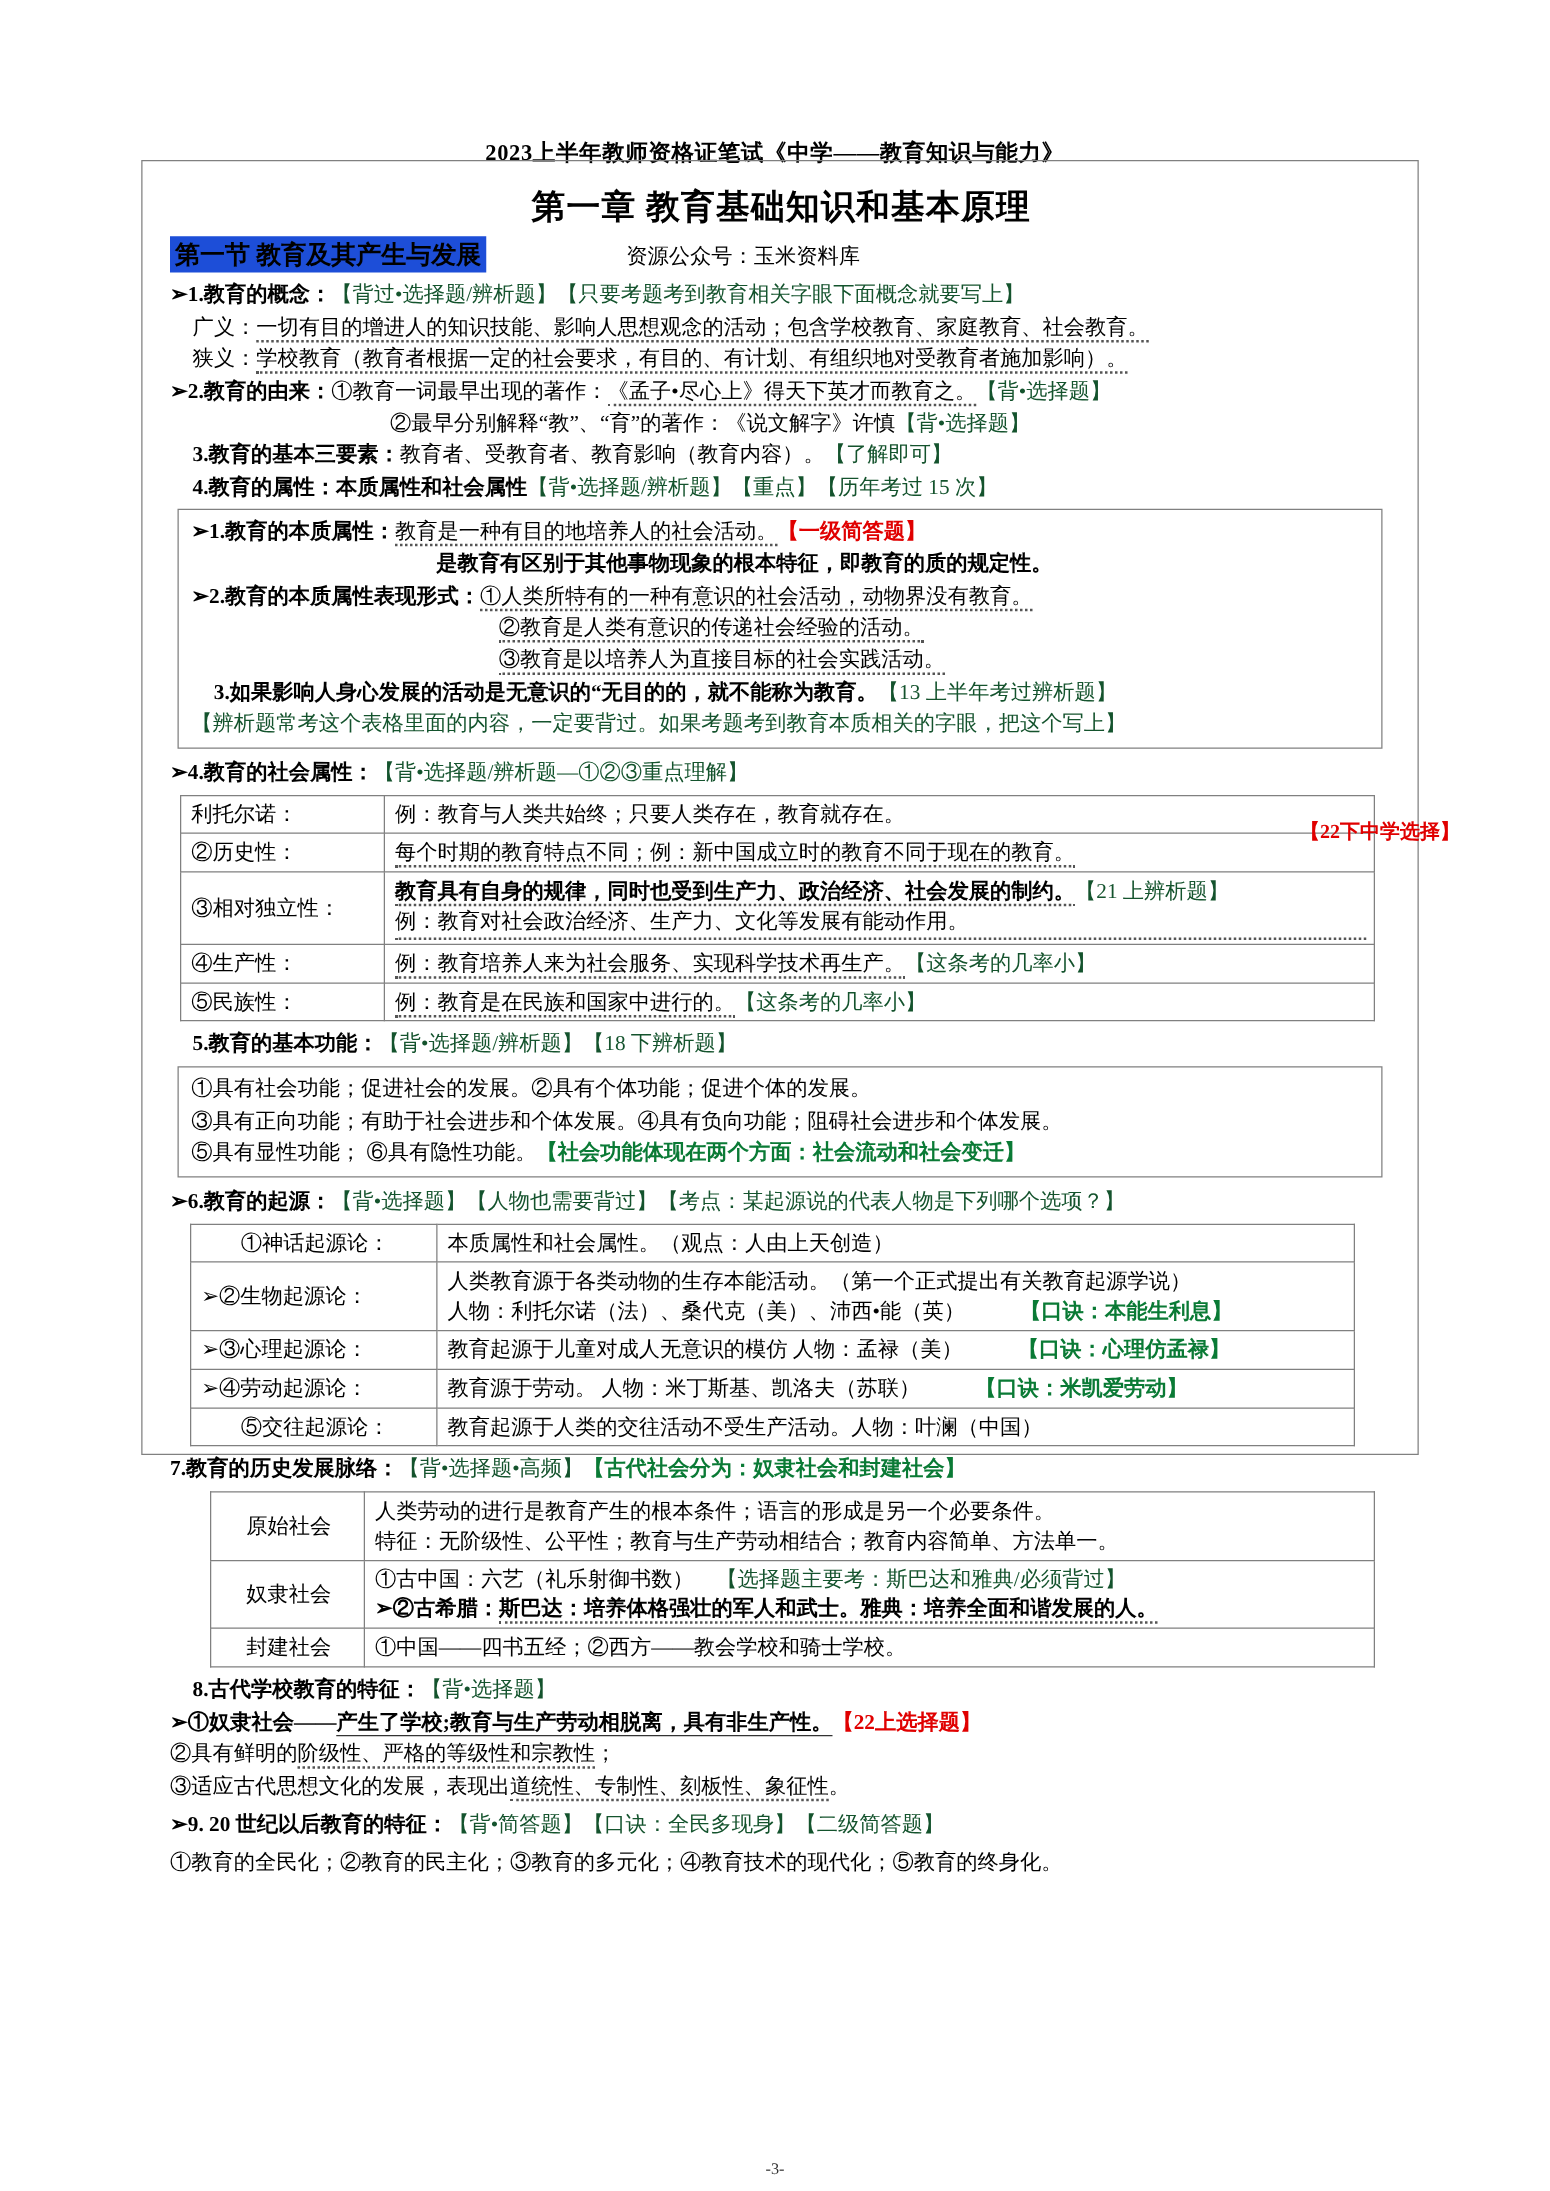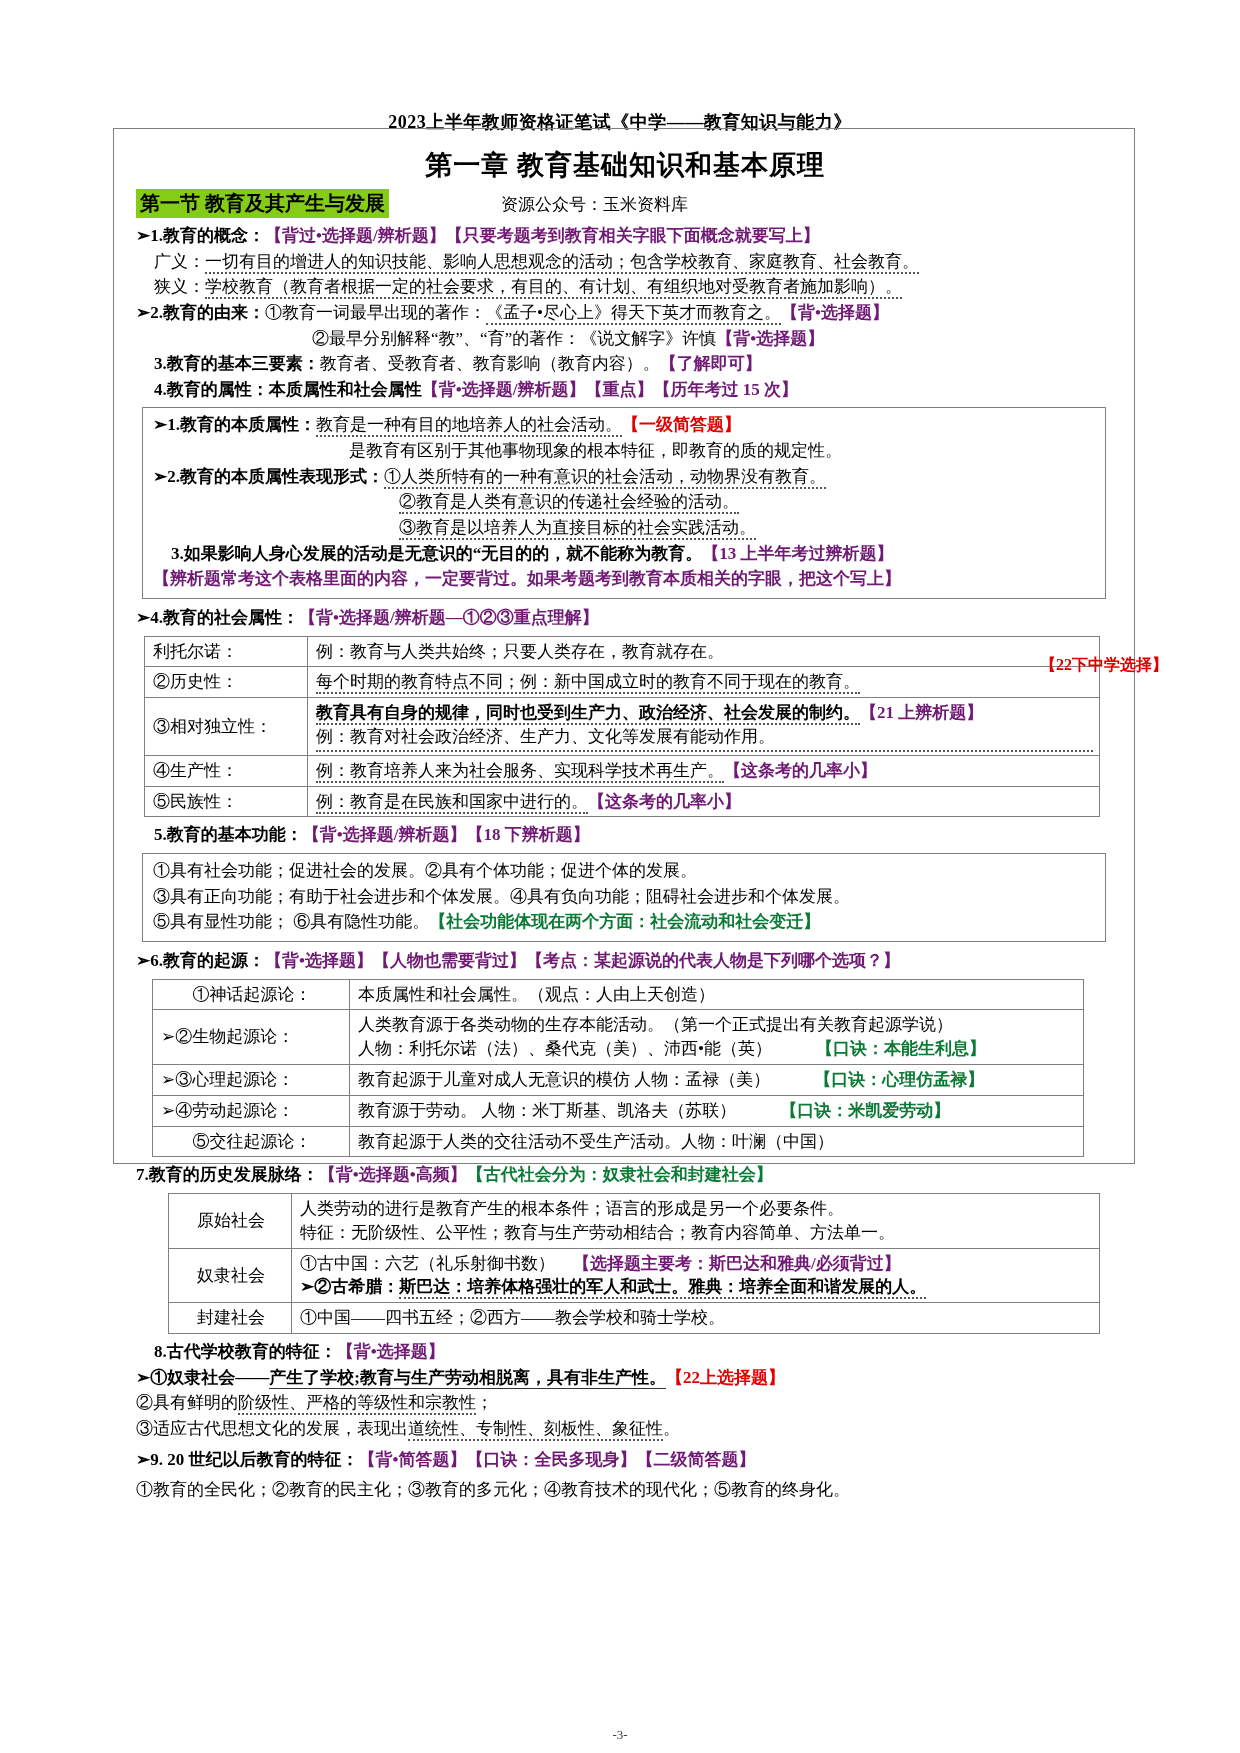--- a/index.html
+++ b/index.html
@@ -46,44 +46,44 @@
     margin: 6px 0 6px 0;
   }
   .section-row {
     display: flex;
     align-items: baseline;
     margin: 0 0 6px 0;
   }
   .section-head {
     font-size: 20px;
     font-weight: bold;
-    background: #84cc16;
+    background: #1d4ed8;
     padding: 1px 4px;
     white-space: nowrap;
   }
   .section-sub {
     font-size: 17px;
     margin-left: 112px;
     white-space: nowrap;
   }
   .ln {
     font-size: 17px;
     line-height: 1.45;
     margin: 0 0 1px 0;
     white-space: nowrap;
   }
   .bold { font-weight: bold; }
-  .blue { color: #701a75; font-weight: bold; }
+  .blue { color: #14532d; font-weight: normal; }
   .red { color: #e00000; font-weight: bold; text-align: right; }
   .green { color: #0a7a35; font-weight: bold; }
   .dotted { border-bottom: 2px dotted #555; padding-bottom: 1px; }
   .solid-u { border-bottom: 1.5px solid #333; padding-bottom: 1px; }
   .ind1 { padding-left: 18px; }
   .ind-hang { padding-left: 176px; }
-  .ind-hang2 { padding-left: 196px; }
+  .ind-hang2 { padding-left: 196px; font-weight: bold; }
   .ind-hang3 { padding-left: 246px; }
   .box {
     border: 1.5px solid #808080;
     box-sizing: border-box;
     margin: 5px 0 7px 6px;
     padding: 5px 8px 5px 10px;
     width: 964px;
   }
   table.grid {
     border-collapse: collapse;

